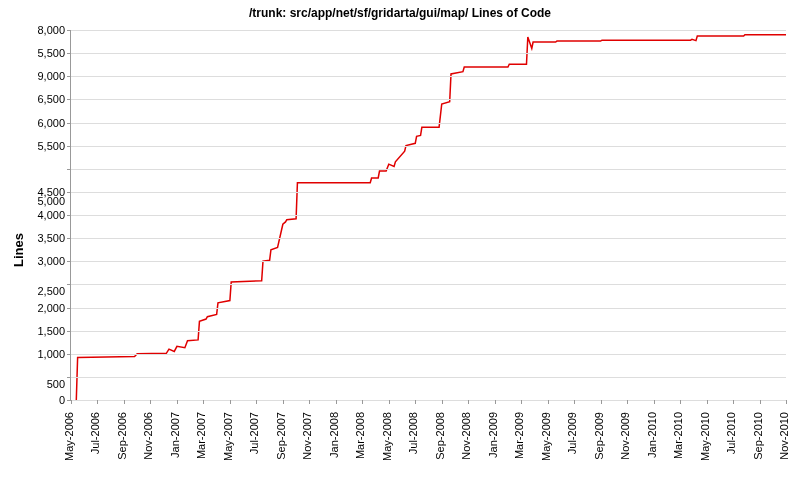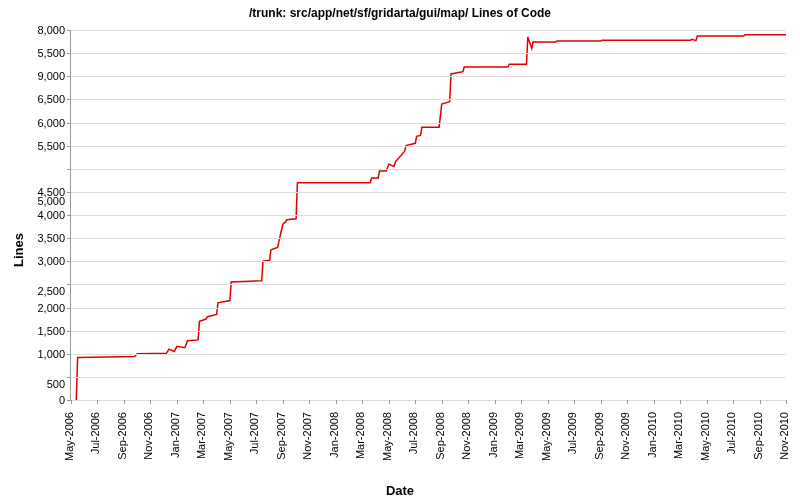--- a/index.html
+++ b/index.html
@@ -97,21 +97,20 @@
     left: 0;
     top: 0;
   }
 </style>
 </head>
 <body>
 
 <div class="chart-container">
   <div class="title">/trunk: src/app/net/sf/gridarta/gui/map/ Lines of Code</div>
   <div class="ylabel">Lines</div>
-  <div class="xlabel">Date</div>
   <div class="plot-area" id="plot">
     <svg class="dataline" id="svgline" width="715" height="370">
         <path d="M5.30 370.00 L6.62 327.45 L63.56 326.52 L66.20 323.75 L95.33 323.29 L97.98 319.13 L103.28 321.44 L105.93 316.35 L113.87 317.74 L116.52 310.80 L127.11 309.88 L128.44 291.38 L135.06 289.06 L136.38 286.75 L145.65 284.44 L146.97 272.88 L158.89 270.56 L160.21 252.06 L190.67 250.68 L191.99 231.25 L198.61 230.32 L199.94 219.69 L206.56 217.38 L211.85 194.25 L214.50 191.94 L215.82 189.63 L225.09 188.70 L226.42 152.63 L299.24 152.63 L300.56 148.00 L307.19 148.00 L308.51 141.06 L315.13 141.06 L317.78 134.13 L323.07 136.44 L324.40 131.81 L333.67 121.18 L334.99 115.63 L344.26 113.31 L345.58 106.38 L349.56 105.45 L350.88 97.13 L368.09 97.13 L370.74 74.00 L378.69 71.69 L380.01 43.94 L391.93 41.63 L393.25 37.00 L436.94 37.00 L438.27 34.23 L455.48 34.23 L456.81 6.94 L460.78 18.50 L462.10 12.02 L484.61 12.02 L485.94 11.10 L529.63 11.10 L530.95 10.18 L619.67 10.18 L620.99 9.25 L624.96 10.64 L626.29 6.01 L672.63 6.01 L673.95 4.63 L715.00 4.63 " fill="none" stroke="#e00000" stroke-width="1.5"></path>
       </svg>
   <div class="ytick-line" style="top: 370px;"></div>
       <div class="ytickmark" style="top: 370px;"></div>
       <div class="ytick" style="top: 370px;">0</div>
       <div class="ytick-line" style="top: 346.875px;"></div>
       <div class="ytickmark" style="top: 346.875px;"></div>
       <div class="ytick" style="top: 354px;">500</div>

